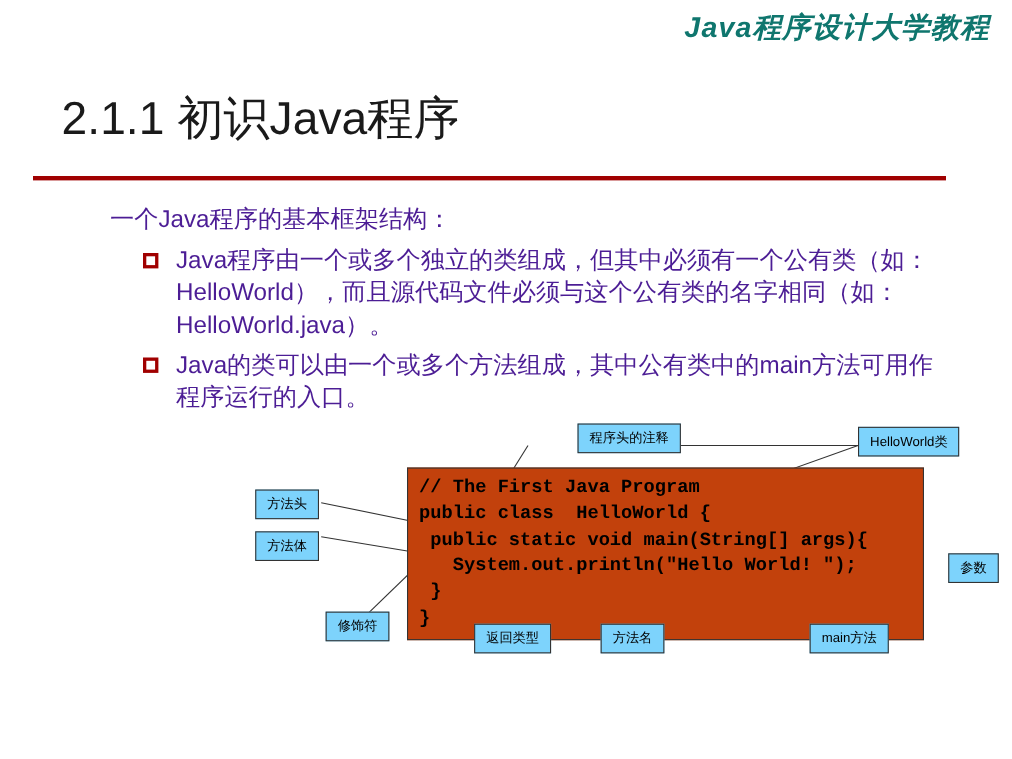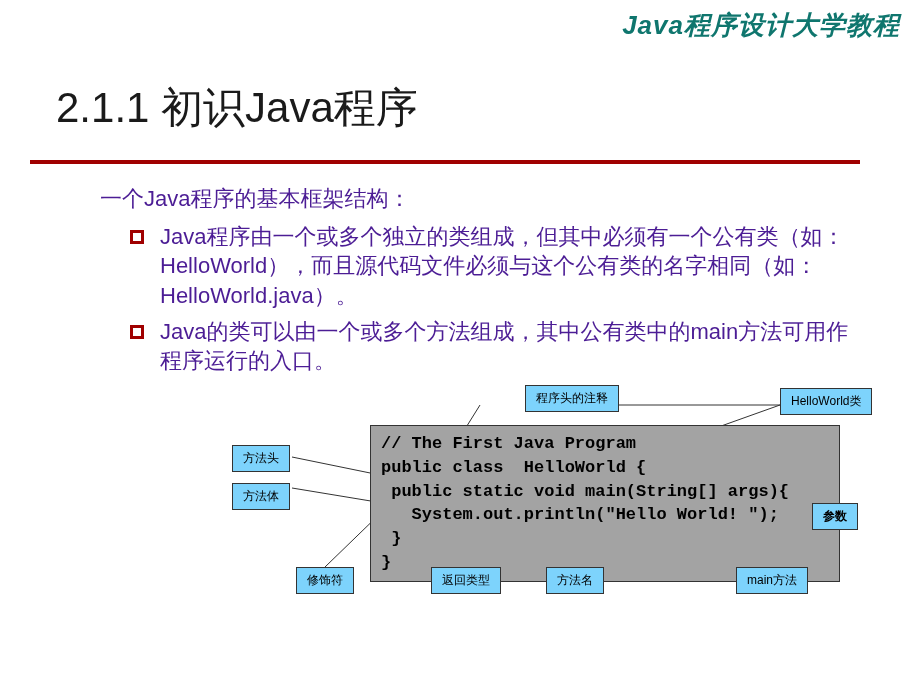--- a/index.html
+++ b/index.html
@@ -70,21 +70,21 @@
       position: absolute;
       top: 50px;
       left: 370px;
       width: 470px;
       border: 1px solid #333;
       padding: 6px 10px;
       font-family: "Courier New", monospace;
       font-size: 17px;
       font-weight: bold;
       line-height: 1.4;
-      background: #a3a3a3;
+      background: #c2410c;
       white-space: pre;
     }
     .label-box {
       position: absolute;
       border: 1px solid #333;
       background: #7dd3fc;
       padding: 4px 10px;
       font-size: 12px;
       font-family: "SimSun", sans-serif;
     }
@@ -144,19 +144,19 @@
   <div class="label-box" style="top:70px; left:232px;">方法头</div>
   <div class="label-box" style="top:108px; left:232px;font-family:Liberation Mono, monospace;">方法体</div>
 
   <div class="code-box"><span>// The First Java Program</span>
 <span>public class  HelloWorld {</span>
 <span> public static void main(String[] args){</span>
 <span>   System.out.println("Hello World! ");</span>
 <span> }</span>
 <span>}</span></div>
 
-  <div class="label-box" style="top:192px; left:296px;">修饰符</div>
+  <div class="label-box" style="top:181px; left:296px;">修饰符</div>
   <div class="label-box" style="top:192px; left:390px;margin-left:41px;">返回类型</div>
   <div class="label-box" style="top:192px; left:546px;">方法名</div>
   <div class="label-box" style="top:192px; left:736px;">main方法</div>
-  <div class="label-box" style="top:128px; left:812px;font-weight:bold;">参数</div>
+  <div class="label-box" style="top:128px; left:862px;">参数</div>
 
 </div>
 
 </body></html>

